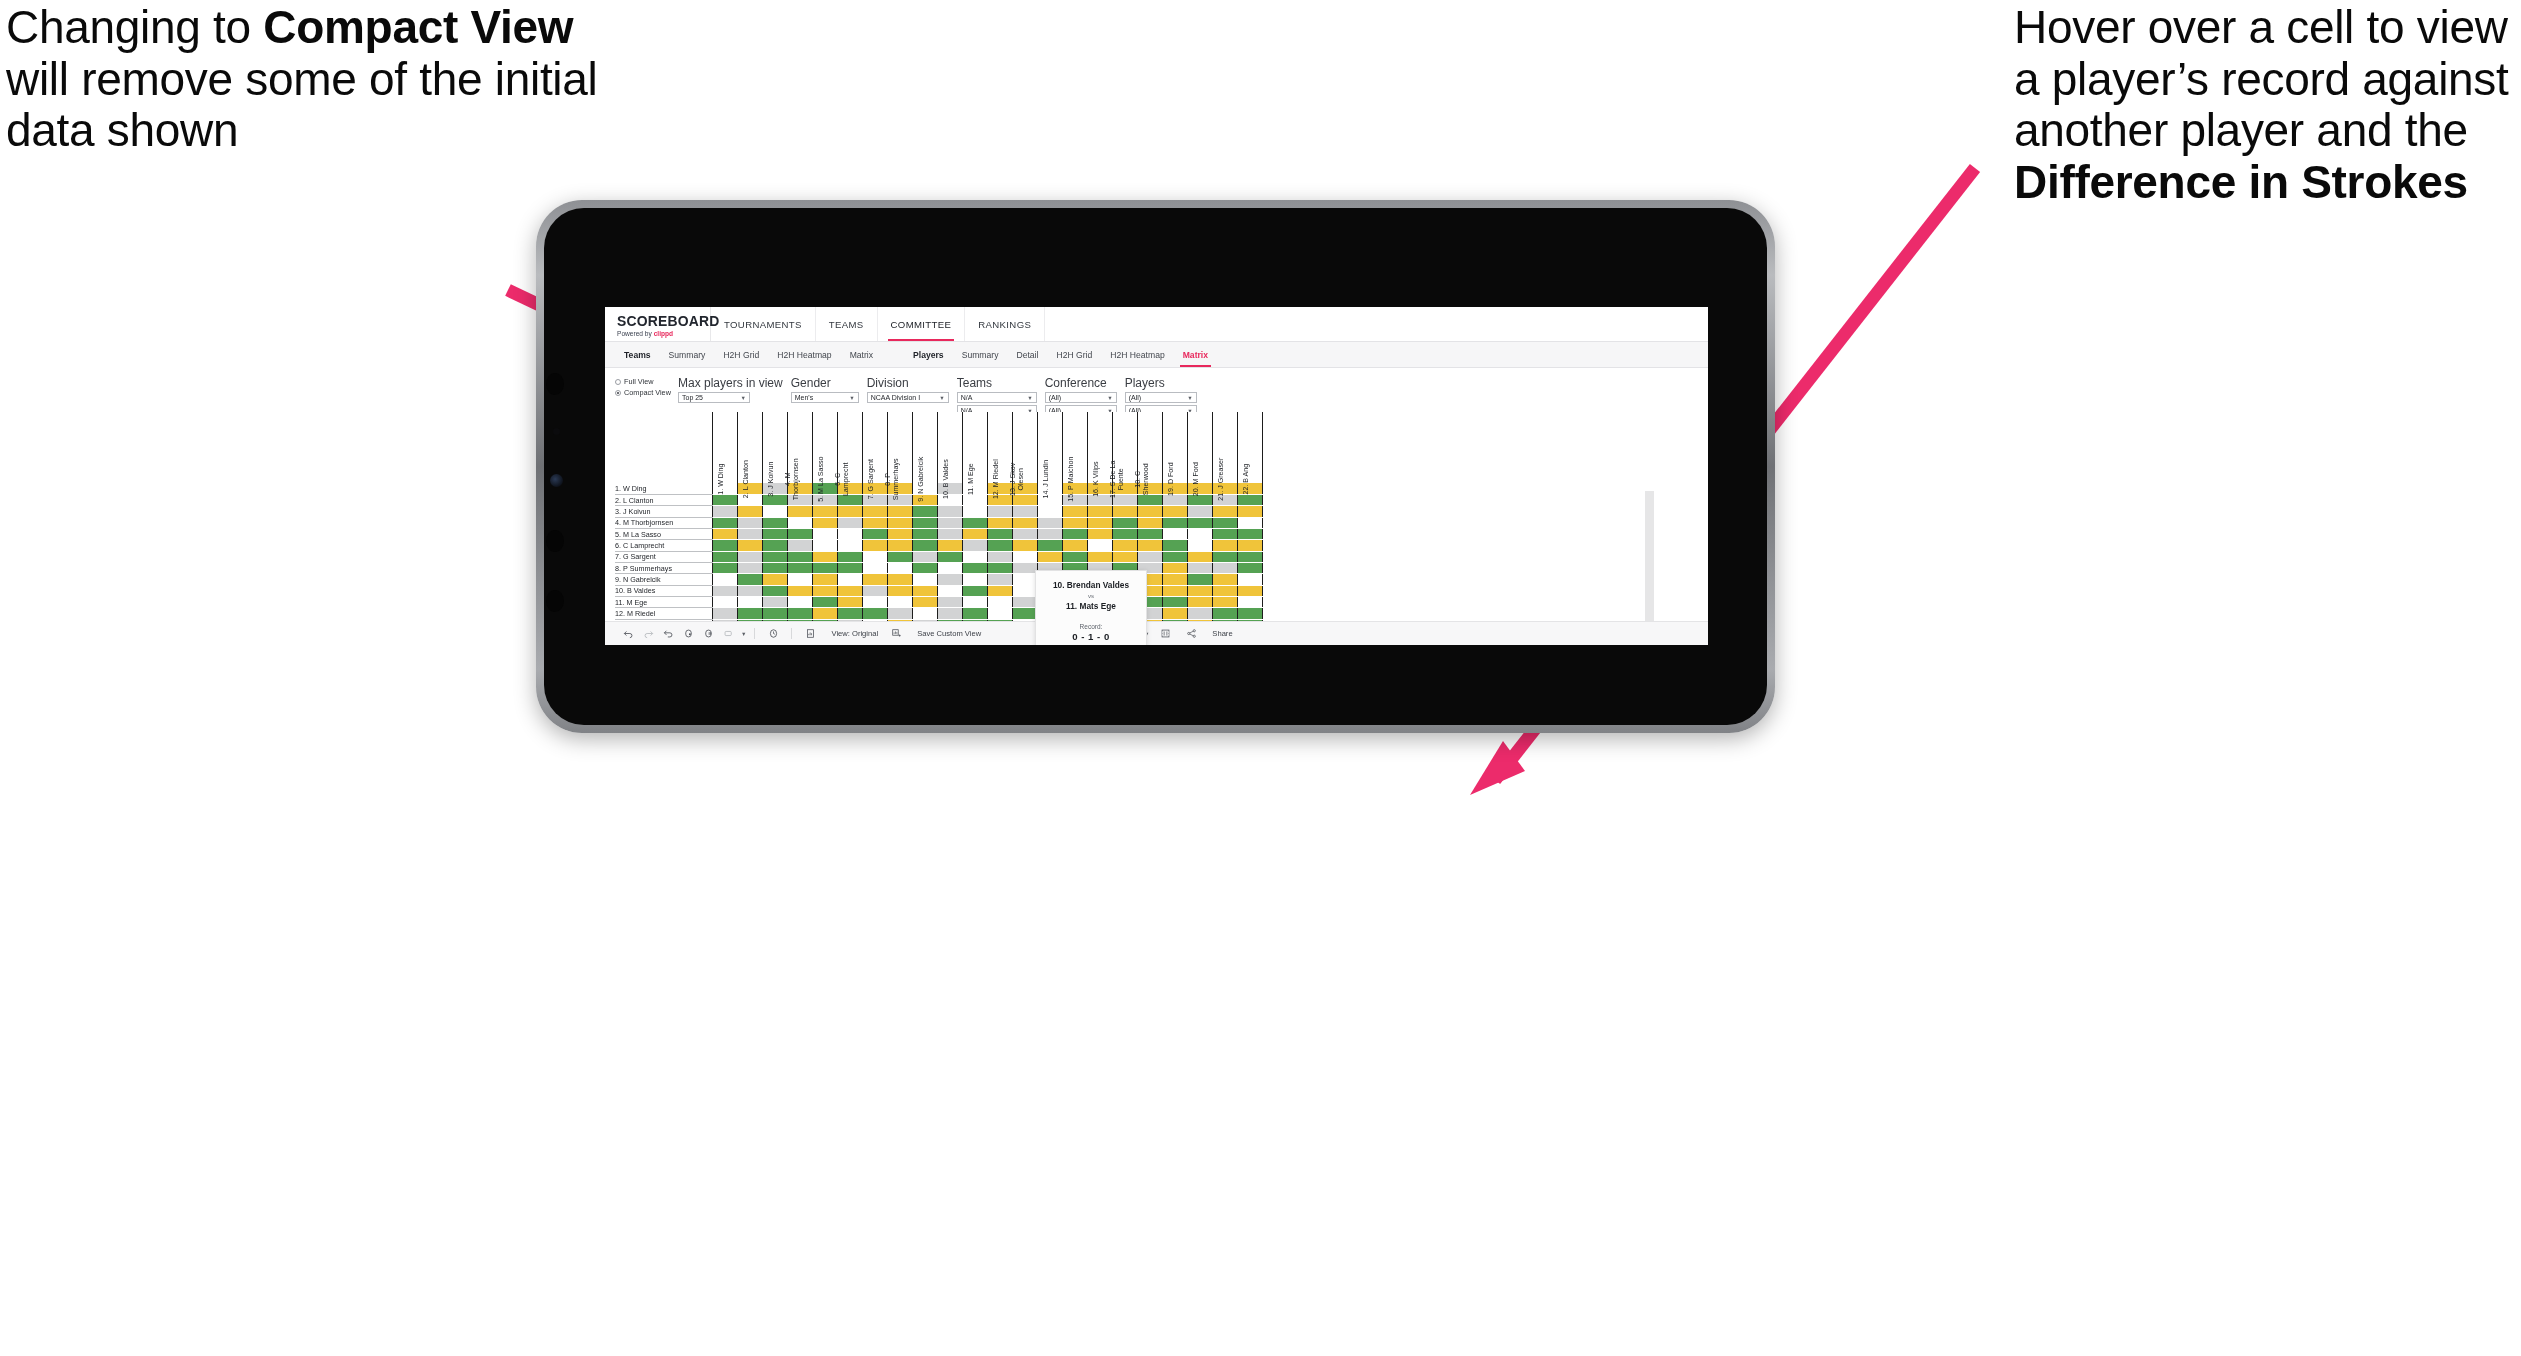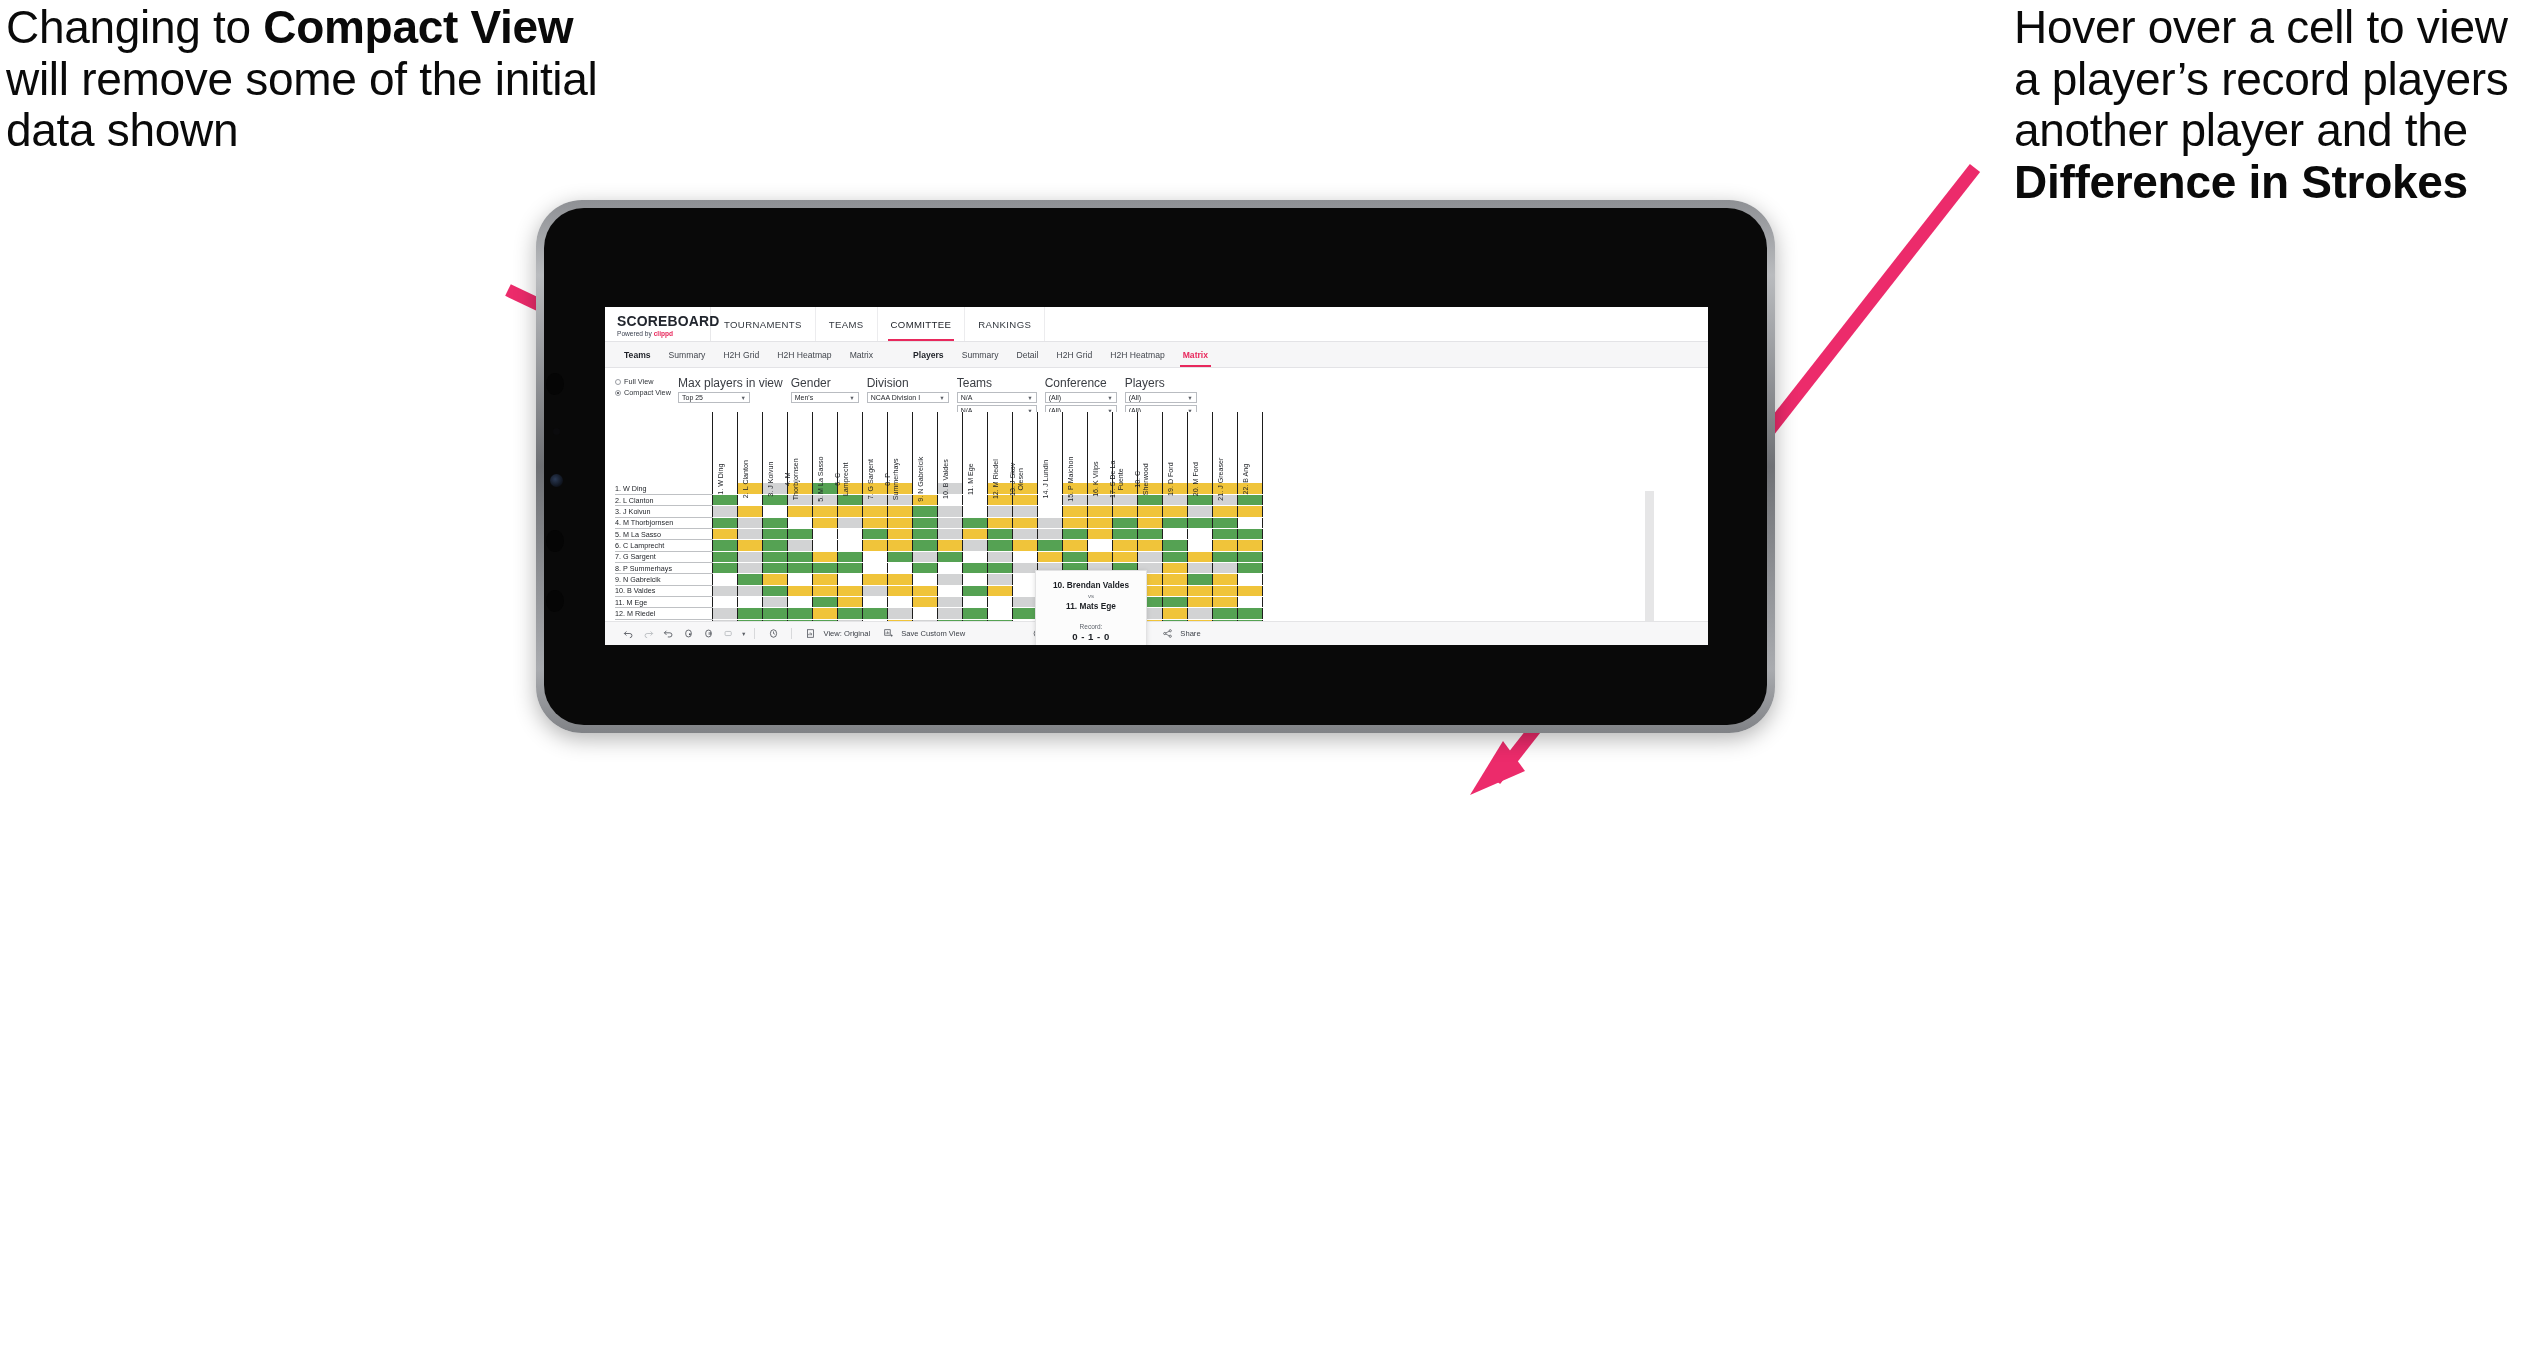--- a/index.html
+++ b/index.html
@@ -198,36 +198,36 @@
   #tooltip .t-val  { font-size: 9.6px; font-weight: 700; color: #1b1e23; letter-spacing: .5px; margin-top: 1px;}
 
   
   #toolbar {
     position: absolute; left: 0; right: 0; bottom: 0; height: 24px;
     background: #f7f7f8; border-top: 1px solid #e4e4e6;
     display: flex; align-items: center; padding-left: 13px; gap: 0;
   }
   .tb { display: flex; align-items: center; color: #4a4e55; cursor: pointer; }
   .tb-ico { width: 20px; display: flex; align-items: center; justify-content: center; }
-  .tb-txt { font-size: 7.6px; color: #3b3f46; margin-left: 3px; white-space: nowrap; }
+  .tb-txt { font-size: 7.6px; color: #3b3f46; margin-left: 11px; white-space: nowrap; }
   .tb-sep { width: 1px; height: 11px; background: #d8d9db; margin: 0 8px; }
   .tb-gap-lg { width: 62px; }
   .tb-caret { font-size: 5.5px; margin-left: 3px; color:#5c6067; }
 </style>
 </head>
 <body>
 
 <div id="stage">
 
   <div class="annot" id="annot-left">
     <span>Changing to </span><b>Compact View</b><span> will remove some of the initial data shown</span>
   </div>
 
   <div class="annot" id="annot-right">
-    <span>Hover over a cell to view a player’s record players another player and the </span><b>Difference in Strokes</b>
+    <span>Hover over a cell to view a player’s record against another player and the </span><b>Difference in Strokes</b>
   </div>
 
   <svg class="arrow-svg" viewBox="0 0 2521 1356">
     <g>
       <path d="M 508 290 L 828 442" stroke="#ec2b6b" stroke-width="13" fill="none"></path>
       <polygon points="838,447 795,432 804,466" fill="#ec2b6b"></polygon>
     </g>
     <g>
       <path d="M 1975 168 L 1495 780" stroke="#ec2b6b" stroke-width="13" fill="none"></path>
       <polygon points="1470,795 1525,771 1503,741" fill="#ec2b6b"></polygon>

